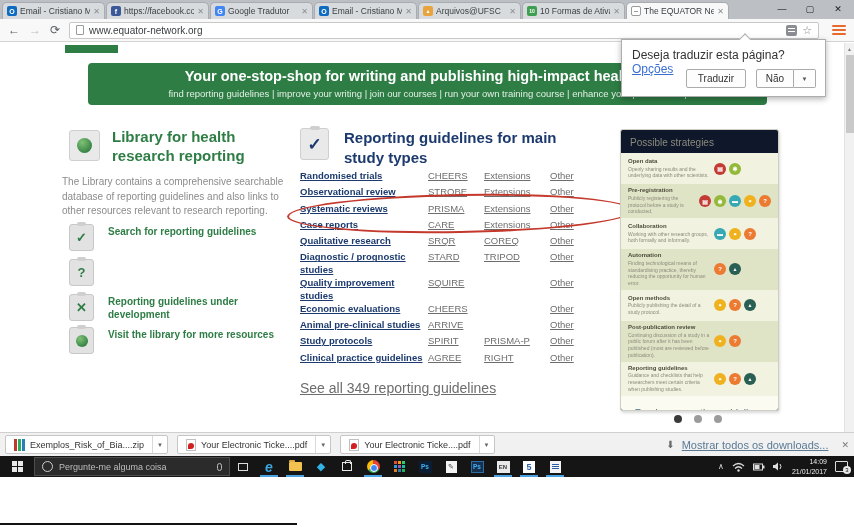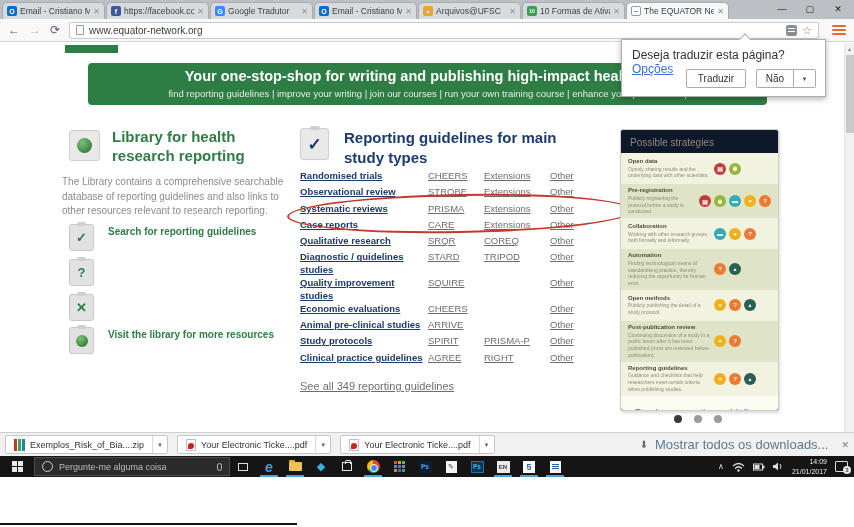--- a/index.html
+++ b/index.html
@@ -61,21 +61,21 @@
   
   .guide-icon{position:absolute;left:300px;top:85px;width:29px;height:32px;background:#e9e9e9;border:1px solid #cfcfcf;border-radius:3px;display:flex;align-items:center;justify-content:center;font-size:17px;font-weight:bold;color:#1c3a6e}
   .guide-icon::before{content:"";position:absolute;top:-3px;left:9px;width:10px;height:4px;background:#cfcfcf;border-radius:2px}
   .guide-heading{position:absolute;left:344px;top:85px;width:235px;font-size:15px;font-weight:bold;color:#1c3a6e;line-height:1.35}
   .gtable{position:absolute;left:300px;top:127px;width:294px;font-size:9.5px}
   .grow{display:flex;align-items:flex-start;min-height:16.3px}
   .g-study{width:128px;color:#1c3a6e;font-weight:bold;text-decoration:underline;line-height:1.35;padding-right:4px}
   .g-1{width:56px;color:#6d6d6d;text-decoration:underline}
   .g-2{width:66px;color:#6d6d6d;text-decoration:underline}
   .g-other{width:40px;color:#6d6d6d;text-decoration:underline}
-  .see-all{position:absolute;left:300px;top:337px;font-size:11px;color:#6d6d6d;text-decoration:underline}
+  .see-all{position:absolute;left:300px;top:337px;font-size:14px;color:#6d6d6d;text-decoration:underline}
 
   .red-ellipse{position:absolute;left:287px;top:151px;width:346px;height:39px;border:2px solid #c4392c;border-radius:50%;transform:rotate(-1deg);pointer-events:none}
 
   
   .strat-panel{position:absolute;left:620px;top:86px;width:159px;height:282px;background:#0f172a;border:1px solid #cfcfc3;border-radius:3px;box-shadow:1px 2px 3px rgba(0,0,0,.15);overflow:hidden}
   .strat-title{font-size:10px;color:#8b8b7e;padding:7px 9px 5px}
   .strat-row{display:flex;align-items:center;padding:3px 7px;min-height:31px}
   .strat-row:nth-child(even){background:#f1f2df}
   .strat-row:nth-child(odd){background:#e0e4c6}
   .strat-text{width:86px;padding-right:4px}
@@ -98,21 +98,21 @@
   .dlbar{position:absolute;top:432px;left:0;right:0;height:24px;background:#f1f1f1;border-top:1px solid #cfcfcf;display:flex;align-items:center;padding:0 5px;gap:9px}
   .dlchip{height:19px;background:#fff;border:1px solid #c6c6c6;border-radius:2px;display:flex;align-items:center}
   .dlchip-main{display:flex;align-items:center;gap:5px;padding:0 8px;font-size:9px;color:#333}
   .dlchip-caret{width:15px;height:100%;border-left:1px solid #d9d9d9;display:flex;align-items:center;justify-content:center;font-size:6px;color:#666}
   .ico-zip{width:11px;height:12px;display:flex;gap:1px}
   .ico-zip span{flex:1}
   .ico-pdf{width:10px;height:12px;background:#fff;border:1px solid #c0c0c0;position:relative}
   .ico-pdf::after{content:"";position:absolute;left:1px;top:3px;width:6px;height:6px;background:#d21f1f;border-radius:50% 50% 50% 0}
   .dl-right{margin-left:auto;display:flex;align-items:center;gap:7px}
   .dl-arrow{color:#6a6a6a;font-size:10px}
-  .dl-showall{font-size:13px;color:#5a7a94;}
+  .dl-showall{font-size:11px;color:#5a7a94;text-decoration:underline}
   .dl-close{color:#7a7a7a;font-size:9px;margin-left:6px}
 
   
   .taskbar{position:absolute;top:456px;left:0;right:0;height:21px;background:#151515;display:flex;align-items:stretch}
   .start{width:34px;display:flex;align-items:center;justify-content:center}
   .winlogo{width:11px;height:11px;display:grid;grid-template-columns:1fr 1fr;grid-template-rows:1fr 1fr;gap:1px}
   .winlogo span{background:#e8e8e8}
   .cortana{width:196px;background:#2b2b2b;border:1px solid #4d4d4d;display:flex;align-items:center;gap:6px;padding:0 7px;margin:1px 0}
   .cortana-ring{width:11px;height:11px;border:1.5px solid #cfcfcf;border-radius:50%;flex:none}
   .cortana-text{flex:1;font-size:9px;color:#bdbdbd;white-space:nowrap;overflow:hidden}
@@ -239,20 +239,21 @@
 
   <div class="lib-item" style="top:181px">
     <span class="clip">✓</span>
     <span class="lib-item-label">Search for reporting guidelines</span>
   </div>
   <div class="lib-item" style="top:216px">
     <span class="clip">?</span>
   </div>
   <div class="lib-item" style="top:251px">
     <span class="clip">✕</span>
+    <span class="lib-item-label">Reporting guidelines under development</span>
   </div>
   <div class="lib-item" style="top:284px">
     <span class="clip">
         <span class="globe" style="width:12px;height:12px"></span>
       </span>
     <span class="lib-item-label">Visit the library for more resources</span>
   </div>
 
   <div class="guide-icon">✓</div>
   <div class="guide-heading">Reporting guidelines for main study types</div>
@@ -282,21 +283,21 @@
       <span class="g-2">Extensions</span>
       <span class="g-other">Other</span>
     </div>
     <div class="grow">
       <span class="g-study">Qualitative research</span>
       <span class="g-1">SRQR</span>
       <span class="g-2">COREQ</span>
       <span class="g-other">Other</span>
     </div>
     <div class="grow">
-      <span class="g-study">Diagnostic / guidelines studies</span>
+      <span class="g-study">Diagnostic / prognostic studies</span>
       <span class="g-1">STARD</span>
       <span class="g-2">TRIPOD</span>
       <span class="g-other">Other</span>
     </div>
     <div class="grow">
       <span class="g-study">Quality improvement studies</span>
       <span class="g-1">SQUIRE</span>
       <span class="g-2" style="text-decoration:none"></span>
       <span class="g-other">Other</span>
     </div>

